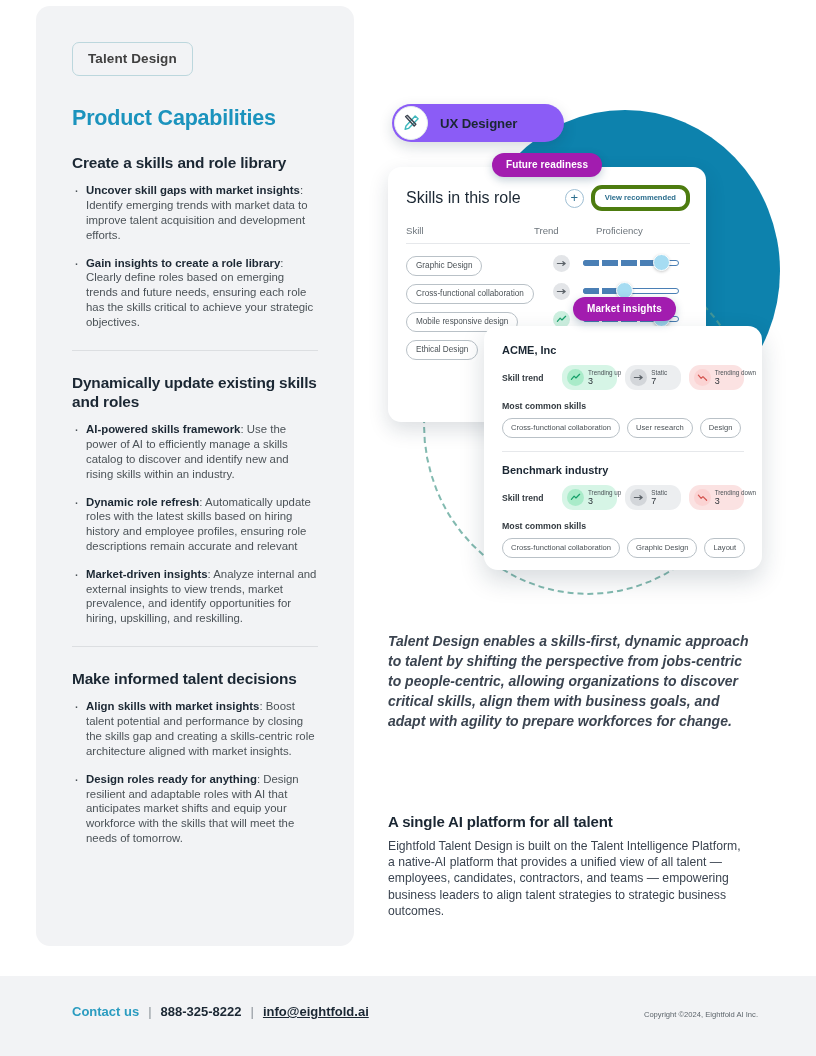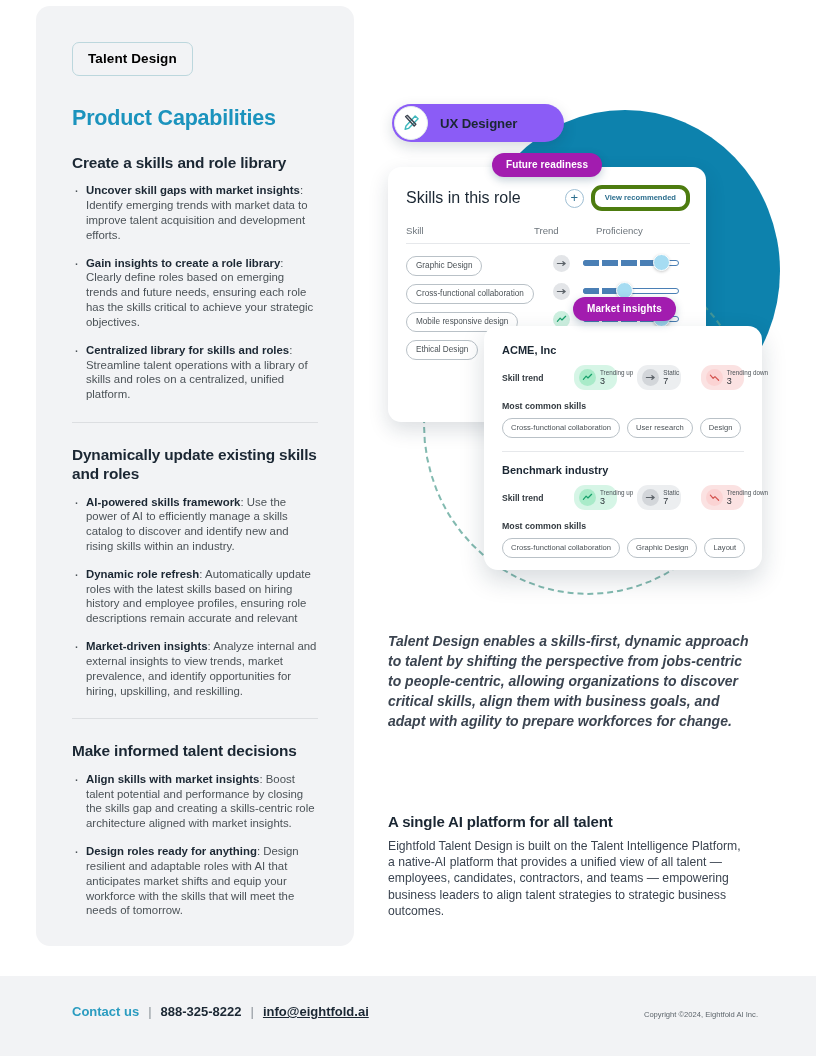--- a/index.html
+++ b/index.html
@@ -21,21 +21,21 @@
     border-radius: 14px;
     padding: 36px 36px 0 36px;
   }
   .badge {
     display: inline-block;
     border: 1.3px solid #bcd7dd;
     border-radius: 7px;
     padding: 8px 15px 9px 15px;
     font-size: 13.5px;
     font-weight: bold;
-    color: #000000;
+    color: #404040;
     background: #f2f3f5;
     letter-spacing: .1px;
   }
   .prod-cap {
     margin-top: 30px;
     font-size: 21.5px;
     font-weight: bold;
     color: #1b93bd;
     letter-spacing: -.2px;
   }
@@ -225,21 +225,21 @@
     position: absolute;
     left: 96px; top: 231px;
     width: 278px; height: 244px;
     background: #fff;
     border-radius: 14px;
     box-shadow: 0 10px 24px rgba(20,40,60,.17);
     padding: 18px 18px 0 18px;
     z-index: 7;
   }
   .ic-title { font-size: 11px; font-weight: bold; color: #1b2733; }
-  .trend-row { display: flex; align-items: center; margin-top: 9px; gap: 20px; }
+  .trend-row { display: flex; align-items: center; margin-top: 9px; gap: 8px; }
   .trend-label { font-size: 8.6px; font-weight: bold; color: #333a40; width: 52px; }
   .trend-box {
     flex: 1;
     border-radius: 11px;
     padding: 4px 6px 4px 5px;
     display: flex; align-items: center; gap: 4px;
     min-width: 0;
   }
   .trend-box.up   { background: #d6f5e6; }
   .trend-box.flat { background: #eceef0; }
@@ -321,21 +321,20 @@
 <body>
 
 <div class="left-panel">
   <div class="badge">Talent Design</div>
   <div class="prod-cap">Product Capabilities</div>
   <div id="left-sections">
       <div class="sec-head">Create a skills and role library</div>
       <ul class="bullets">
         <li><b>Uncover skill gaps with market insights</b><span>: Identify emerging trends with market data to improve talent acquisition and development efforts.</span></li>
         <li><b>Gain insights to create a role library</b><span>: Clearly define roles based on emerging trends and future needs, ensuring each role has the skills critical to achieve your strategic objectives.</span></li>
-        <li><b>Centralized library for skills and roles</b><span>: Streamline talent operations with a library of skills and roles on a centralized, unified platform.</span></li>
       </ul>
       <div class="divider"></div>
       <div class="sec-head">Dynamically update existing skills and roles</div>
       <ul class="bullets">
         <li><b>AI-powered skills framework</b><span>: Use the power of AI to efficiently manage a skills catalog to discover and identify new and rising skills within an industry.</span></li>
         <li><b>Dynamic role refresh</b><span>: Automatically update roles with the latest skills based on hiring history and employee profiles, ensuring role descriptions remain accurate and relevant</span></li>
         <li><b>Market-driven insights</b><span>: Analyze internal and external insights to view trends, market prevalence, and identify opportunities for hiring, upskilling, and reskilling.</span></li>
       </ul>
       <div class="divider"></div>
       <div class="sec-head">Make informed talent decisions</div>

